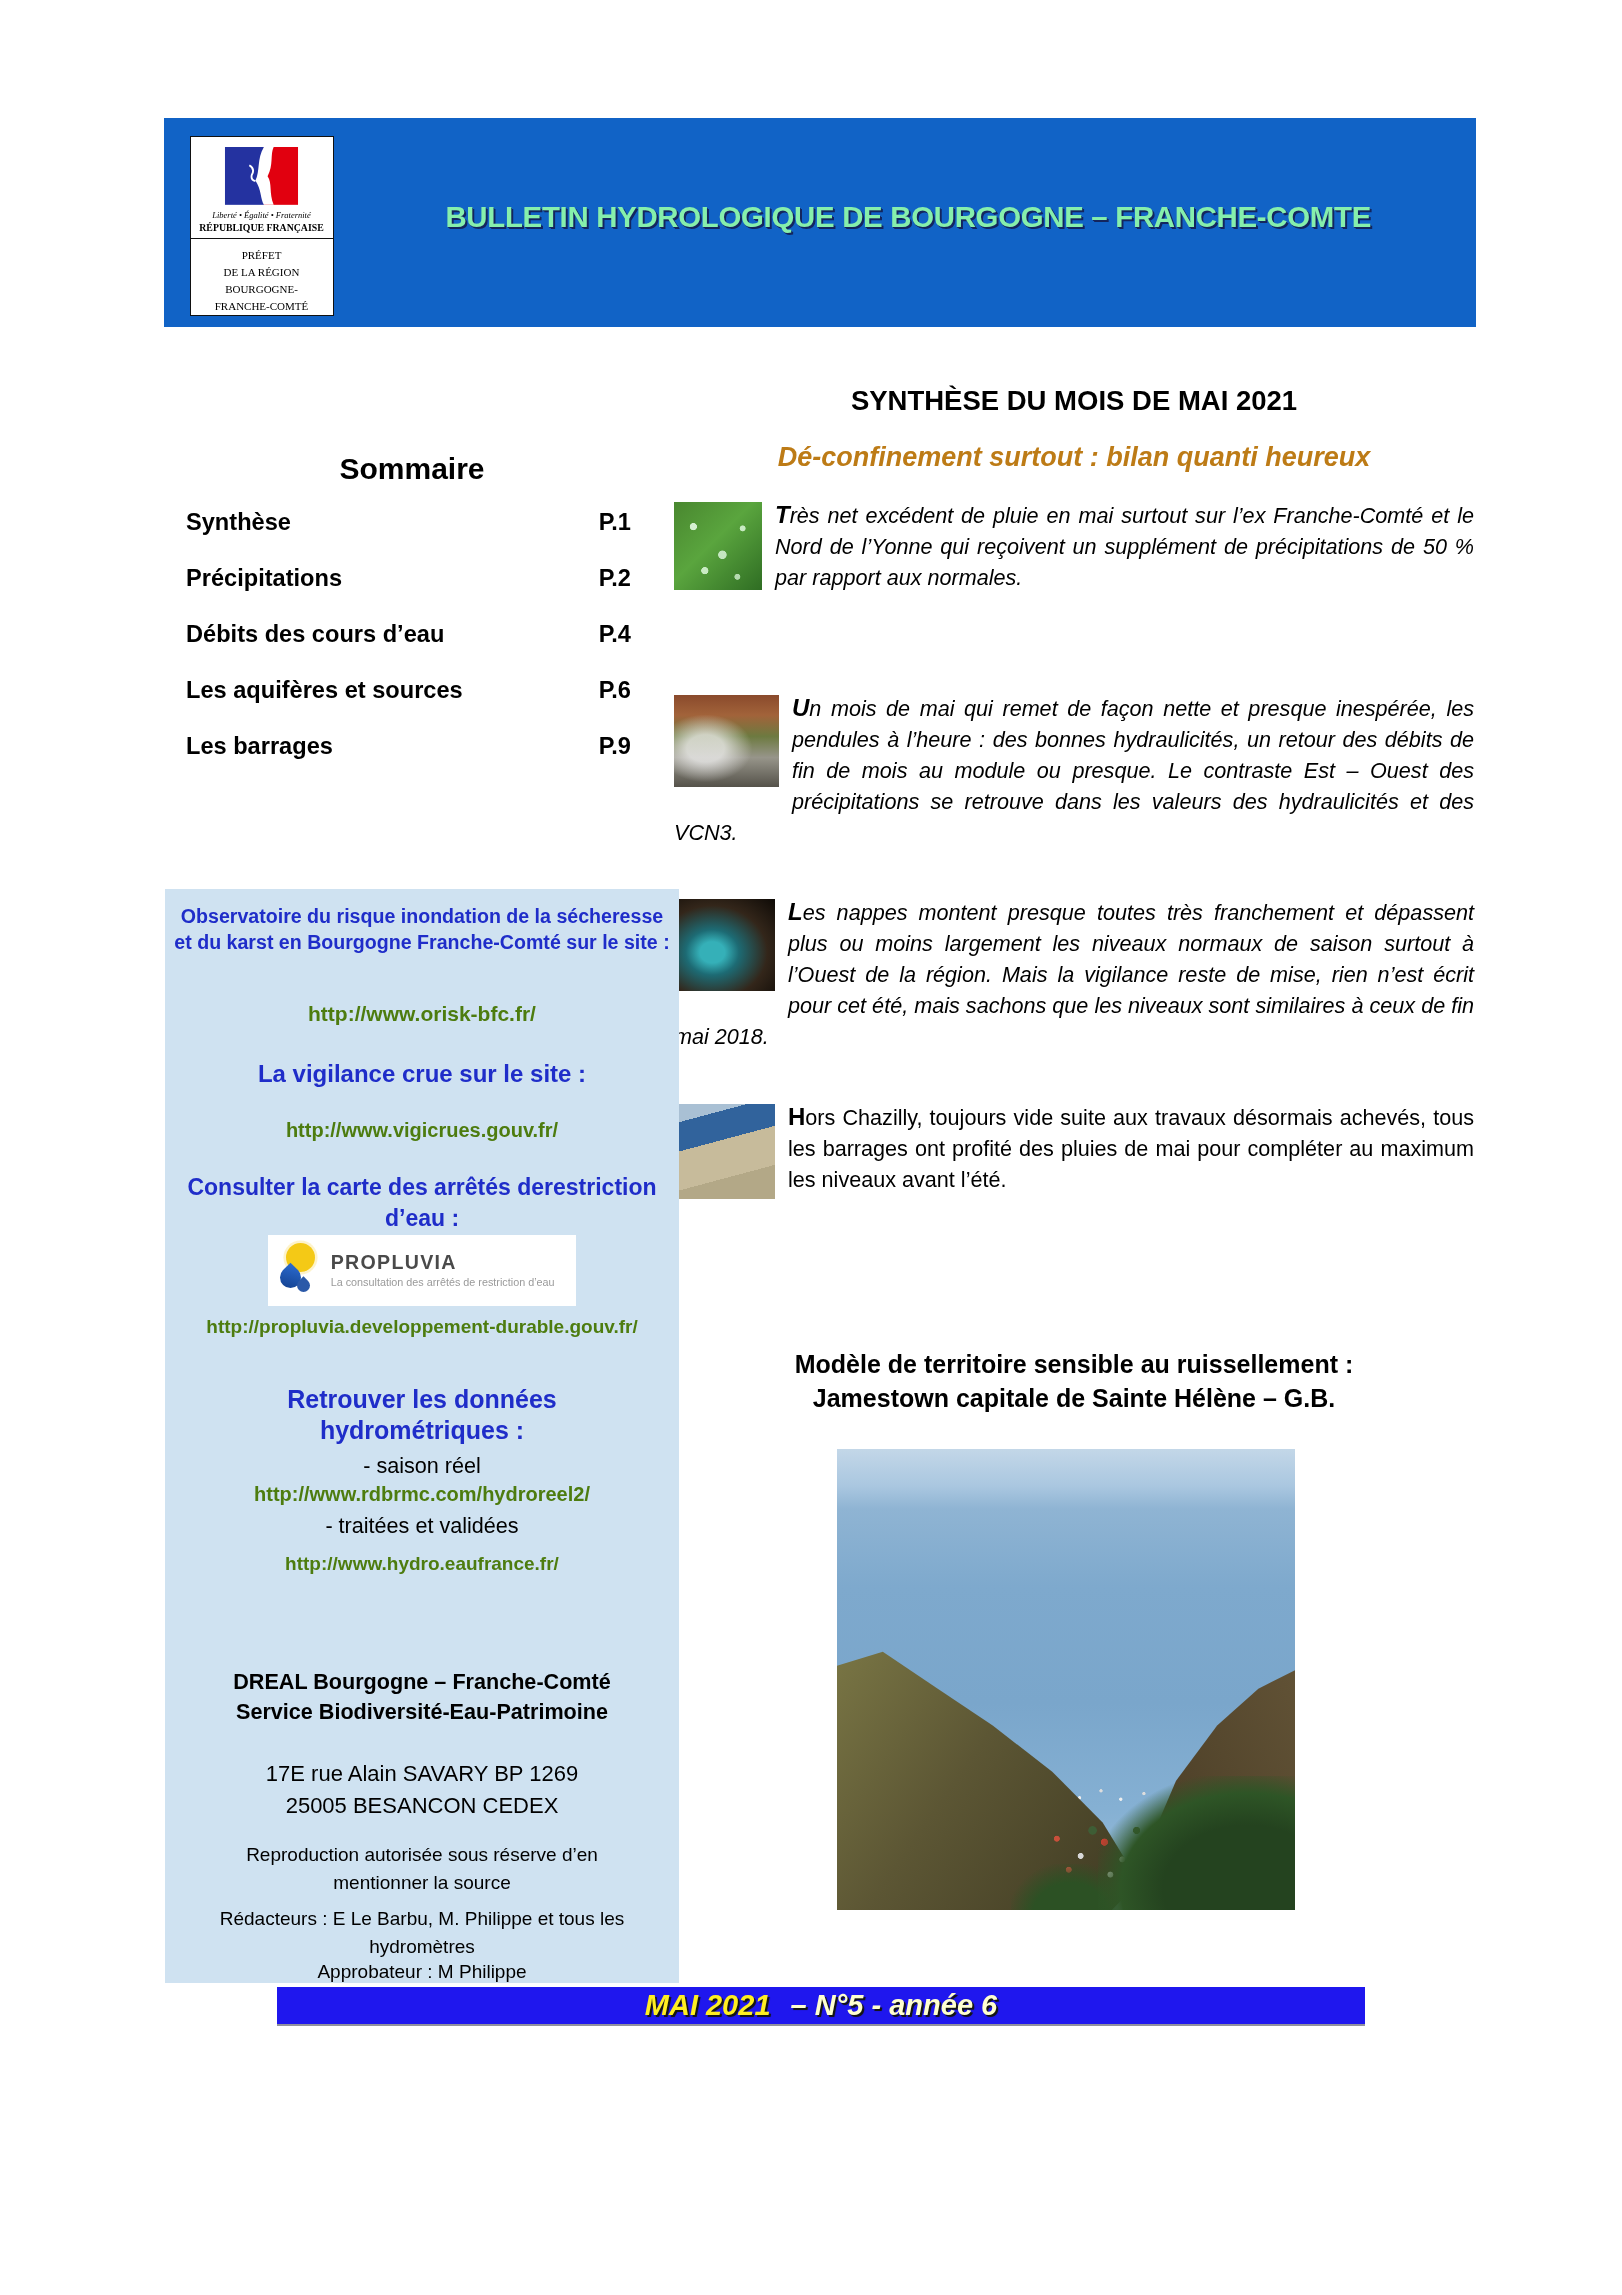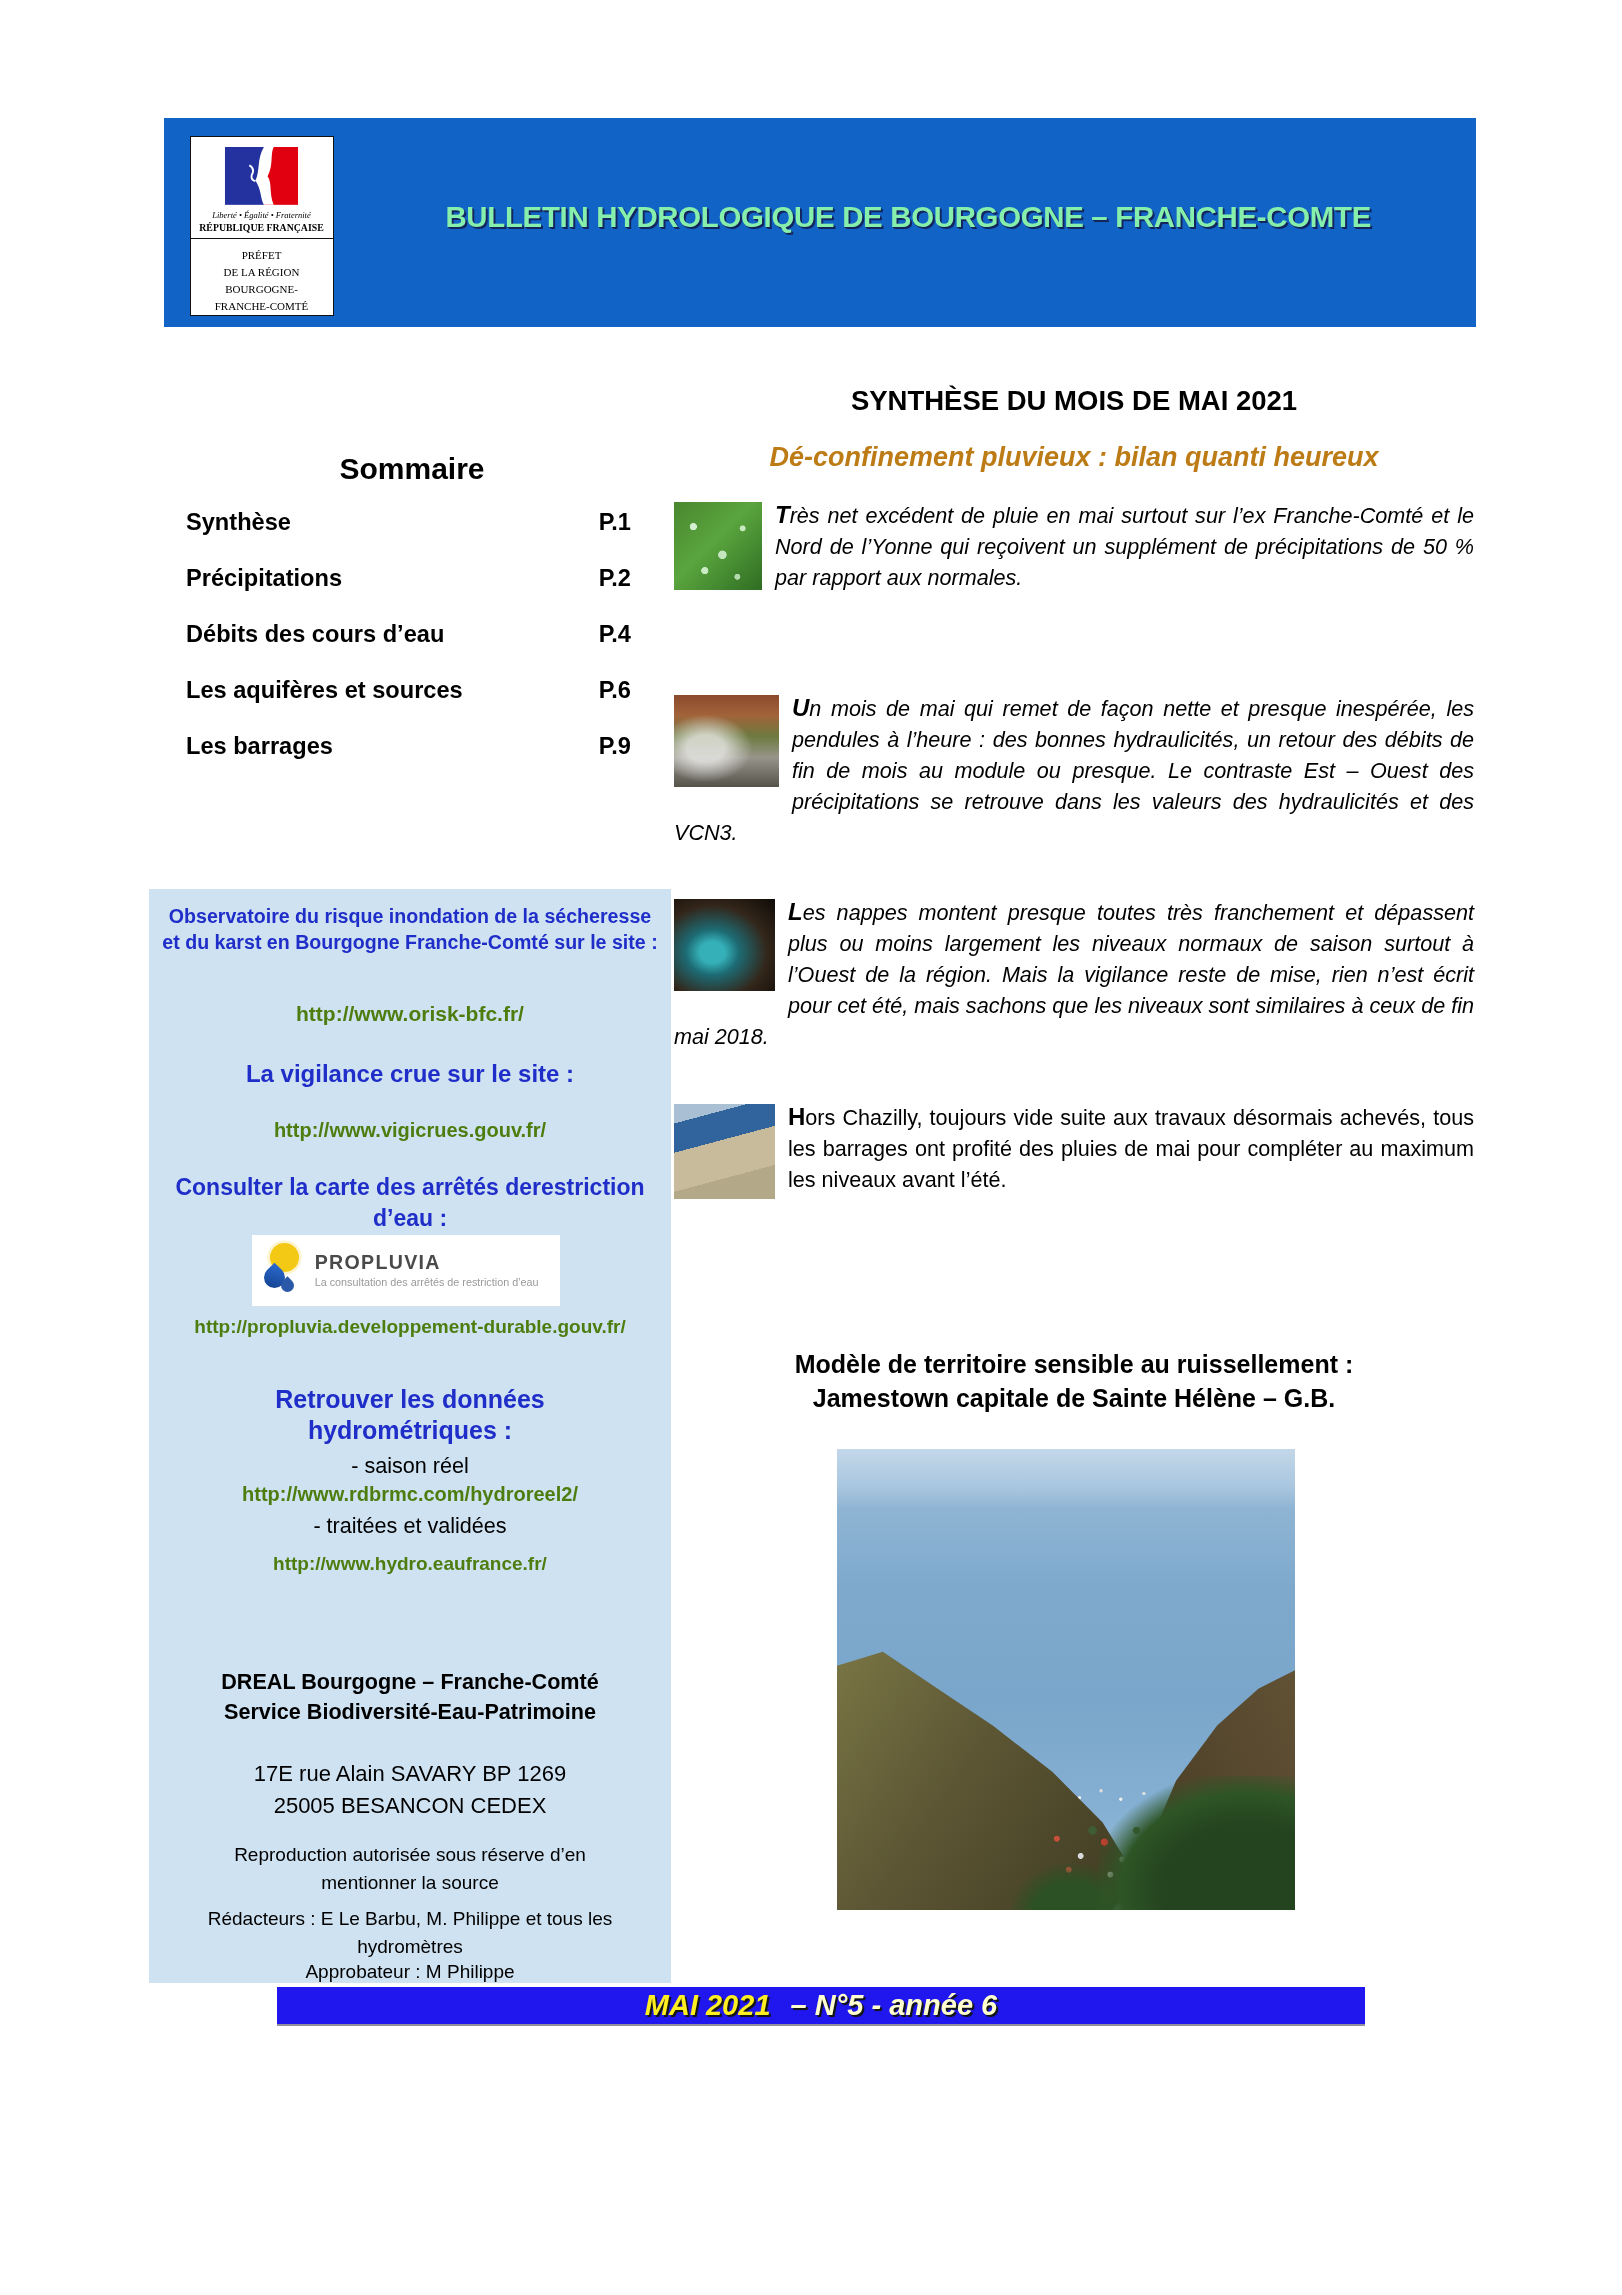--- a/index.html
+++ b/index.html
@@ -80,21 +80,21 @@
      background:radial-gradient(ellipse at 50% 70%, #2c5124 0 45%, rgba(44,81,36,0) 75%);}
 
   
   .sommaire-title{position:absolute;left:155px;top:452px;width:514px;text-align:center;
                   font-size:30px;font-weight:bold;}
   .sommaire-list{position:absolute;left:186px;top:509px;width:445px;}
   .sommaire-row{display:flex;justify-content:space-between;font-size:23.6px;font-weight:bold;
                 margin-bottom:29px;}
 
   
-  .sidebar{position:absolute;left:149px;top:889px;width:514px;height:1094px;background:#cfe2f1;padding-left:8px;}
+  .sidebar{position:absolute;left:165px;top:889px;width:514px;height:1094px;background:#cfe2f1;}
   .sb{position:absolute;left:9.2px;right:9.2px;text-align:center;}
   .sb-blue{color:#1f2dc9;font-weight:bold;}
   a.sb-link{color:#4d7c0f;font-weight:bold;display:block;text-align:center;}
   .propluvia-box{position:absolute;left:103px;top:346px;width:308px;height:71px;background:#fff;
                  display:flex;align-items:center;padding:3.9px 6.5px;box-sizing:border-box;}
   .prop-icon{position:relative;width:51px;height:60px;flex:0 0 auto;}
   .prop-sun{position:absolute;top:2.6px;left:11.8px;width:29px;height:29px;border-radius:50%;
             background:#f4c916;box-shadow:0 0 0 2.6px rgba(244,201,22,.22);}
   .prop-drop{position:absolute;top:26px;left:5.2px;width:21px;height:21px;border-radius:0 50% 50% 50%;
              transform:rotate(45deg);background:linear-gradient(150deg,#2b6bd0,#123f8c);}
@@ -132,21 +132,21 @@
         <div>PRÉFET</div>
         <div>DE LA RÉGION</div>
         <div>BOURGOGNE-</div>
         <div>FRANCHE-COMTÉ</div>
       </div>
     </div>
     <div class="banner-title">BULLETIN HYDROLOGIQUE DE BOURGOGNE – FRANCHE-COMTE</div>
   </div>
 
   <div class="synthese-title">SYNTHÈSE DU MOIS DE MAI 2021</div>
-  <div class="tagline">Dé-confinement pluvieux : bilan quanti heureux</div>
+  <div class="tagline">Dé-confinement surtout : bilan quanti heureux</div>
 
   <div class="sommaire-title">Sommaire</div>
   <div class="sommaire-list">
     <div class="sommaire-row">
       <span>Synthèse</span>
       <span>P.1</span>
     </div>
     <div class="sommaire-row">
       <span>Précipitations</span>
       <span>P.2</span>

